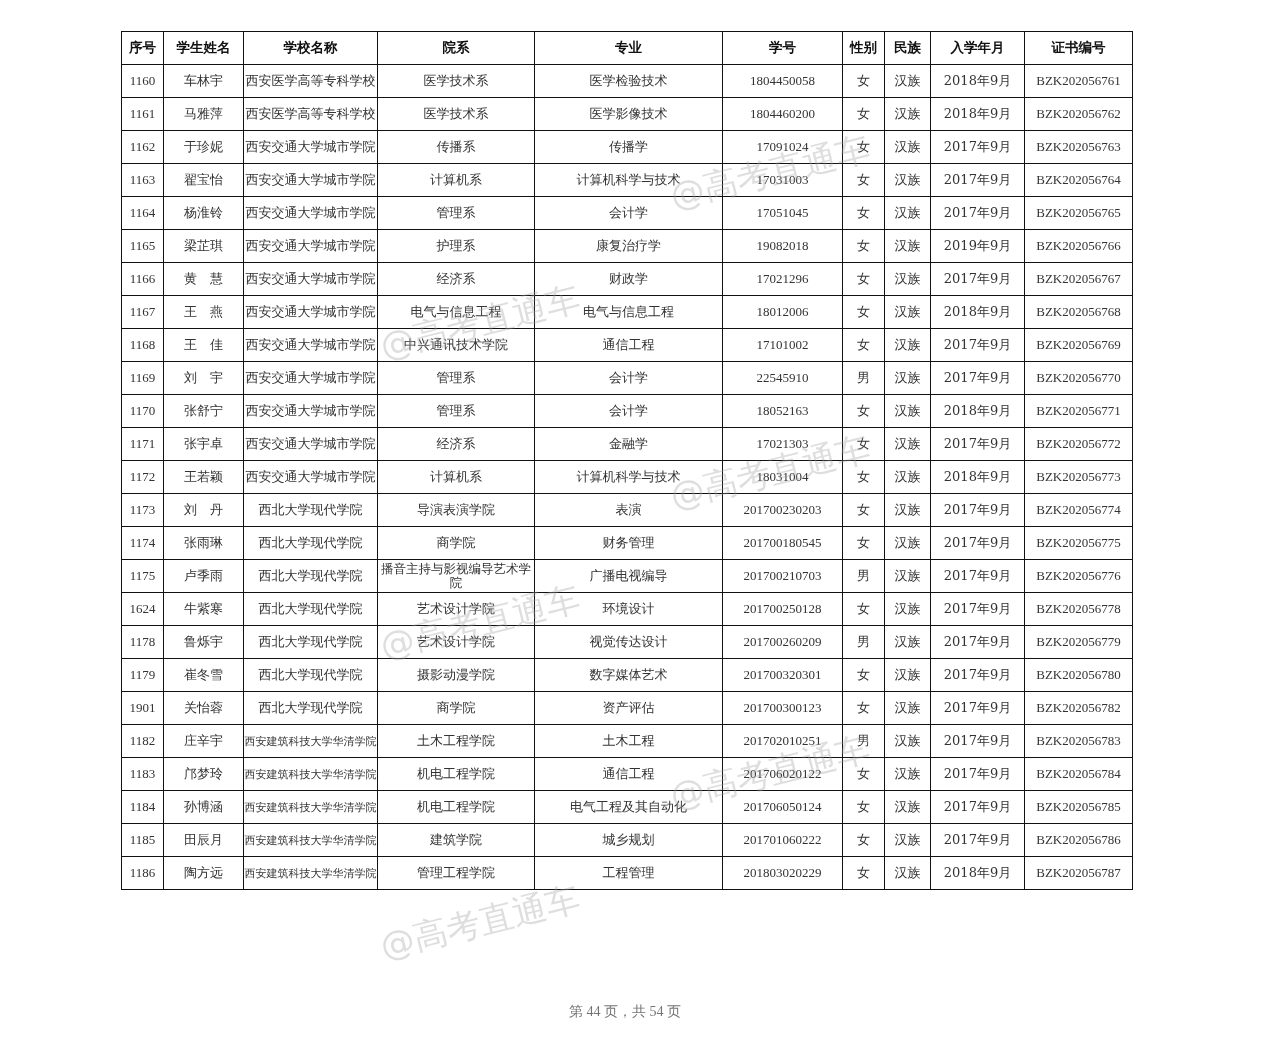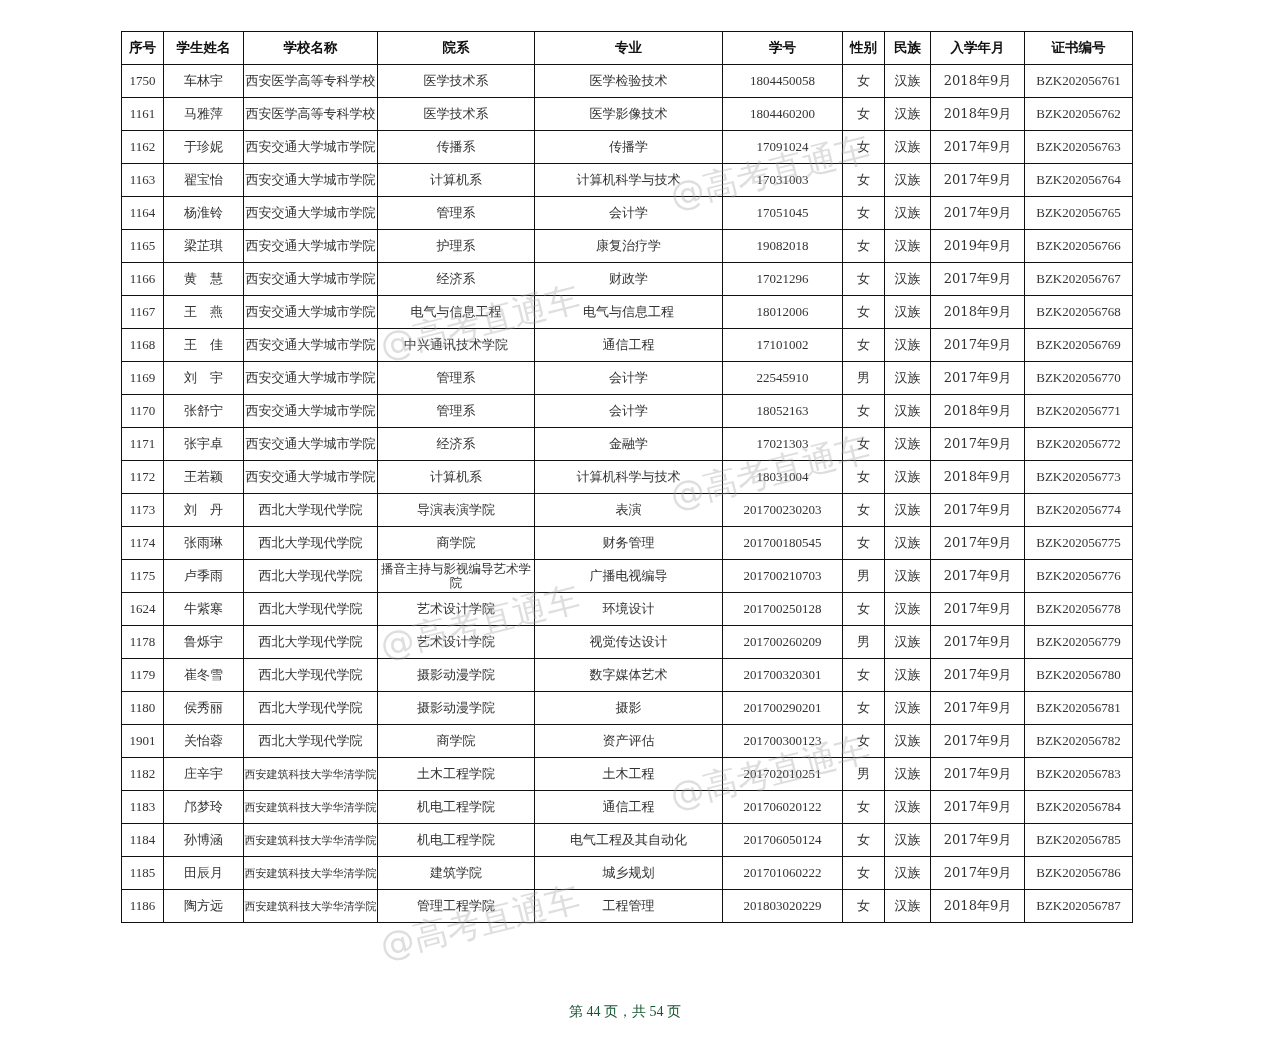--- a/index.html
+++ b/index.html
@@ -6,21 +6,21 @@
   body { width:1280px; height:1058px; position:relative; font-family:"DejaVu Serif","Liberation Serif",serif; color:#222; overflow:hidden; }
   .page { position:absolute; left:0; top:0; width:1260px; height:1058px; }
   table.roster { position:absolute; left:121px; top:31px; border-collapse:collapse; table-layout:fixed; width:1011px; }
   table.roster th, table.roster td { border:1.5px solid #111; text-align:center; vertical-align:middle; padding:0; overflow:hidden; white-space:nowrap; }
   table.roster th { height:32px; font-family:"DejaVu Sans","Liberation Sans",sans-serif; font-weight:bold; font-size:13.5px; color:#111; }
   table.roster td { height:32px; font-size:13px; color:#333; }
   td.school { font-size:11.5px; }
   td.school.small { font-size:11px; }
   td.dept.wrap { white-space:normal; line-height:14px; font-size:12.5px; }
   td.sid, td.cert, td.seq { font-family:"Liberation Serif","DejaVu Serif",serif; font-size:13.5px; }
-  .footer { position:absolute; left:0; width:1250px; top:1003px; text-align:center; font-size:14px; color:#14532d; font-family:"Liberation Serif","DejaVu Serif",serif; }
+  .footer { position:absolute; left:0; width:1250px; top:1003px; text-align:center; font-size:14px; color:#737373; font-family:"Liberation Serif","DejaVu Serif",serif; }
   .watermark { position:absolute; color:rgba(160,160,160,0.35); font-size:34px; font-family:"DejaVu Sans",sans-serif; transform:rotate(-14deg); pointer-events:none; white-space:nowrap; }
 </style>
 </head>
 <body>
 
 <div class="page">
   <table class="roster">
     <colgroup>
       <col style="width:42px">
         <col style="width:80px">
@@ -42,21 +42,21 @@
         <th>专业</th>
         <th>学号</th>
         <th>性别</th>
         <th>民族</th>
         <th>入学年月</th>
         <th>证书编号</th>
       </tr>
     </thead>
     <tbody id="rows">
         <tr>
-          <td class="seq">1750</td>
+          <td class="seq">1160</td>
           <td class="name">车林宇</td>
           <td class="school">西安医学高等专科学校</td>
           <td class="dept">医学技术系</td>
           <td class="major">医学检验技术</td>
           <td class="sid">1804450058</td>
           <td class="gender">女</td>
           <td class="eth">汉族</td>
           <td class="date">2018年9月</td>
           <td class="cert">BZK202056761</td>
         </tr>
@@ -268,32 +268,20 @@
           <td class="seq">1179</td>
           <td class="name">崔冬雪</td>
           <td class="school">西北大学现代学院</td>
           <td class="dept">摄影动漫学院</td>
           <td class="major">数字媒体艺术</td>
           <td class="sid">201700320301</td>
           <td class="gender">女</td>
           <td class="eth">汉族</td>
           <td class="date">2017年9月</td>
           <td class="cert">BZK202056780</td>
-        </tr>
-        <tr>
-          <td class="seq">1180</td>
-          <td class="name">侯秀丽</td>
-          <td class="school">西北大学现代学院</td>
-          <td class="dept">摄影动漫学院</td>
-          <td class="major">摄影</td>
-          <td class="sid">201700290201</td>
-          <td class="gender">女</td>
-          <td class="eth">汉族</td>
-          <td class="date">2017年9月</td>
-          <td class="cert">BZK202056781</td>
         </tr>
         <tr>
           <td class="seq">1901</td>
           <td class="name">关怡蓉</td>
           <td class="school">西北大学现代学院</td>
           <td class="dept">商学院</td>
           <td class="major">资产评估</td>
           <td class="sid">201700300123</td>
           <td class="gender">女</td>
           <td class="eth">汉族</td>

